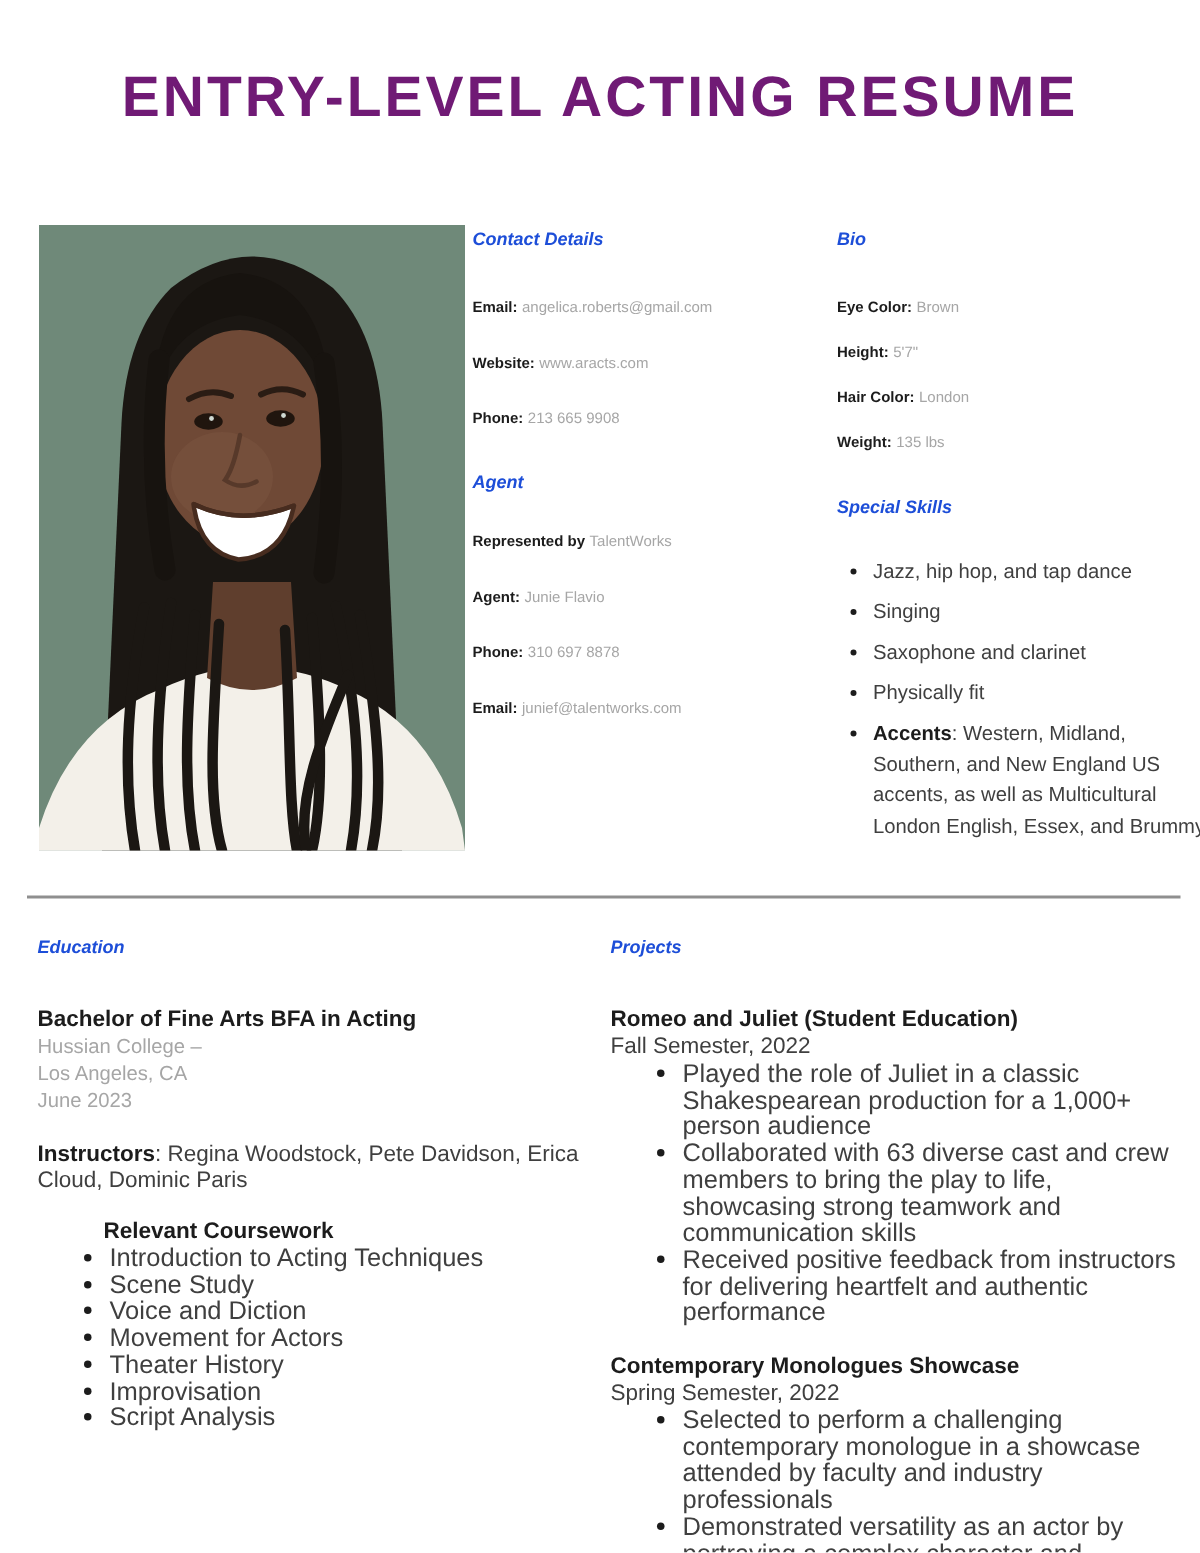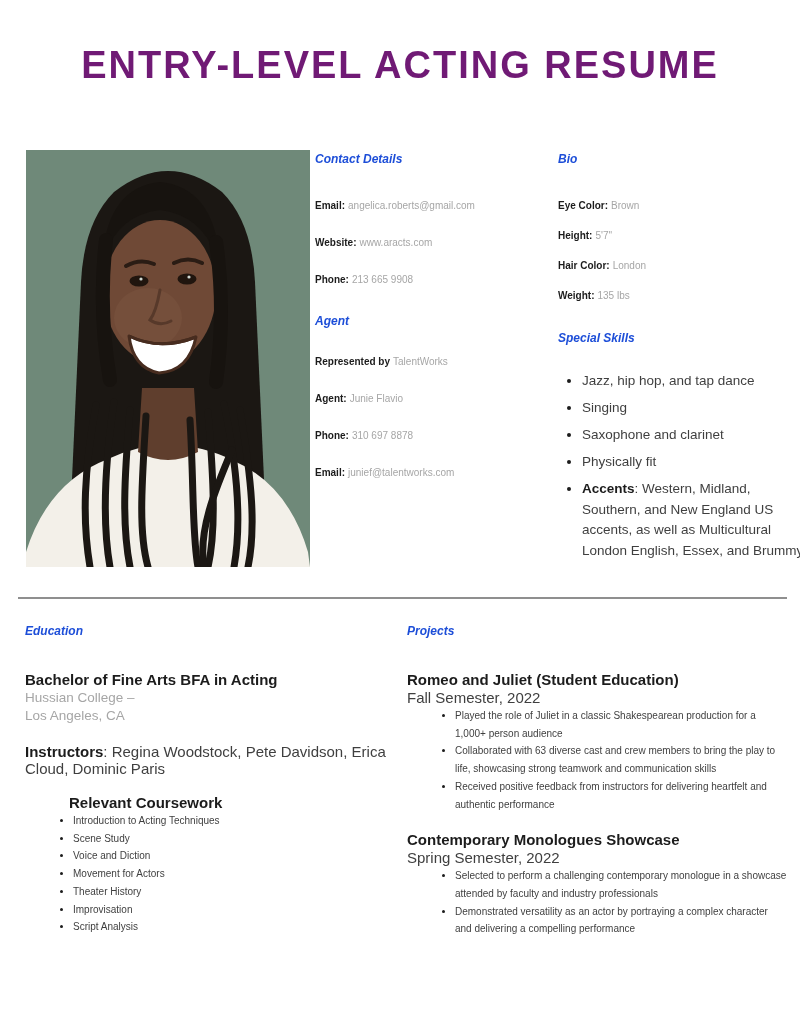--- a/index.html
+++ b/index.html
@@ -40,21 +40,21 @@
 
   .b13 { font-size:15px; line-height:17.5px; }
   .bold { font-weight:700; color:#1c1c1c; }
   .dark { color:#3f3f3f; }
 
   .edu-school div { font-size:13.5px; line-height:18px; color:#a6a6a6; }
   .edu-instructors { margin-top:18px; }
   .edu-course-h { margin-top:16px;padding-left:44px; }
 
   ul.blist { list-style:disc; padding-left:48px; margin-top:1px; }
-  ul.blist li { font-size:10px; line-height:17.7px; color:#3f3f3f; }
+  ul.blist li { font-size:17px; line-height:17.7px; color:#3f3f3f; }
   ul.blist li::marker { color:#1c1c1c; }
 
   .proj-entry + .proj-entry { margin-top:18px; }
 </style>
 </head>
 <body>
 
 <div class="page">
 
   <h1 class="title">ENTRY-LEVEL ACTING RESUME</h1>
@@ -135,20 +135,21 @@
   </div>
 
   <div class="rule"></div>
 
   <div class="section sec-edu">
     <h2 class="sec-h">Education</h2>
     <p class="b13 bold">Bachelor of Fine Arts BFA in Acting</p>
     <div class="edu-school">
       <div>Hussian College –</div>
       <div>Los Angeles, CA</div>
+      <div>June 2023</div>
     </div>
     <p class="b13 dark edu-instructors"><span class="bold">Instructors</span><span>: Regina Woodstock, Pete Davidson, Erica Cloud, Dominic Paris</span></p>
     <p class="b13 bold edu-course-h">Relevant Coursework</p>
     <ul class="blist">
       <li>Introduction to Acting Techniques</li>
       <li>Scene Study</li>
       <li>Voice and Diction</li>
       <li>Movement for Actors</li>
       <li>Theater History</li>
       <li>Improvisation</li>

